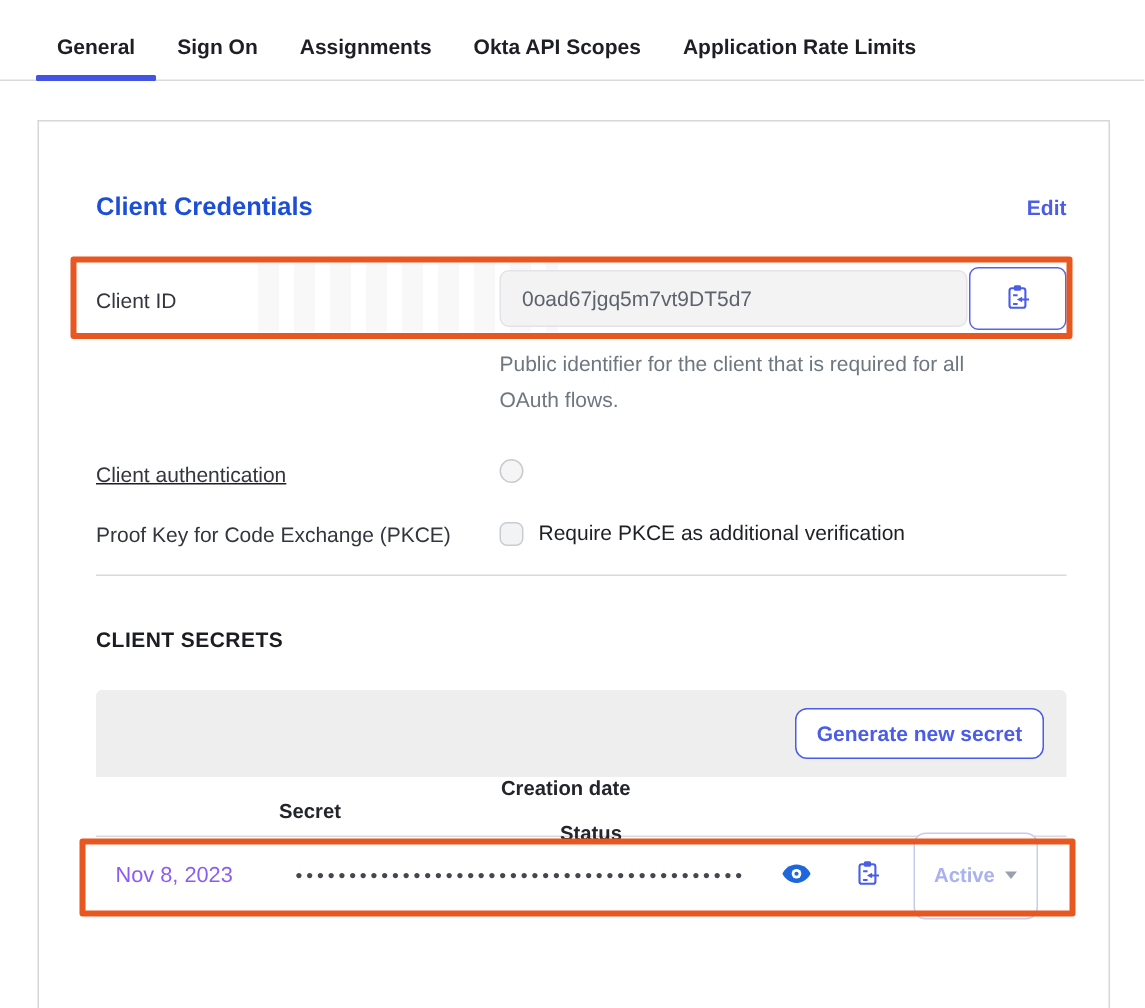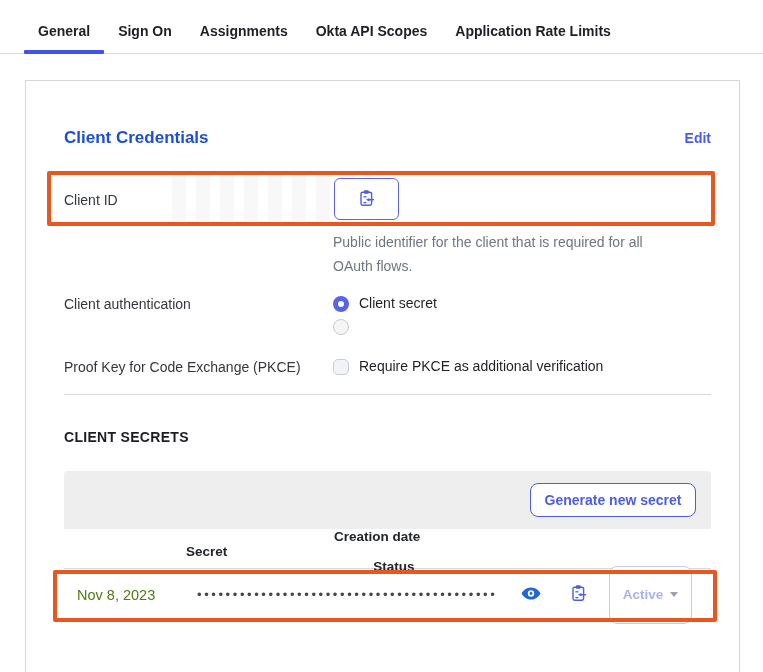--- a/index.html
+++ b/index.html
@@ -37,21 +37,21 @@
     opacity:.55; }
   .clientid-field { width:313px; height:38px; background:#f3f3f4; border:1px solid #e4e4e7;
     border-radius:6px; display:flex; align-items:center; padding-left:14px;
     font-size:14px; color:#5d636d; z-index:1; }
   .copy-btn { width:65px; height:42px; margin-left:1px; background:#fff; border:1px solid #5864e8;
     border-radius:6px; display:flex; align-items:center; justify-content:center;
     cursor:pointer; z-index:2; }
   .help-text { margin:10px 0 0 269px; width:332px; font-size:14px; line-height:24px; color:#6e7680; }
 
   
-  .auth-row { margin-top:16px; }
+  .auth-row { margin-top:28px;text-decoration:underline; }
   .pkce-row { margin-top:22px; }
   .opt-col { display:flex; flex-direction:column; gap:6px; }
   .opt { display:flex; align-items:center; gap:10px; font-size:14px; color:#1d2025; line-height:19px; cursor:pointer; }
   .radio { width:16px; height:16px; border-radius:50%; flex:none; }
   .radio.sel { border:5px solid #5864e8; background:#fff; }
   .radio.unsel { border:1px solid #c8cacf; background:#f5f5f6; }
   .checkbox { width:16px; height:16px; border-radius:5px; border:1px solid #c9ccd1; background:#f2f3f4; flex:none; }
 
   .divider { margin-top:18px; border-top:1px solid #d8d9dc; }
 
@@ -63,21 +63,21 @@
   .gen-btn { width:166px; height:34px; background:#fff; border:1px solid #4a5ce8; border-radius:8px;
     color:#4a5ce8; font-size:14px; font-weight:700; cursor:pointer;
     font-family:"Liberation Sans","DejaVu Sans",sans-serif; }
   .thead { display:flex; align-items:center; height:40px; padding-left:13px;
     border-bottom:1px solid #d9dadd; font-size:13.5px; font-weight:700; color:#22252a;flex-direction:column; }
   .th-date { width:120px; flex:none; }
   .th-secret { width:416px; flex:none; }
   .trow { position:relative; display:flex; align-items:center; height:52px; padding-left:13px;
     border-bottom:1px solid #e2e3e6; }
   .hl-row { left:-11px; right:-6px; top:1px; bottom:-2px; }
-  .td-date { width:120px; flex:none; font-size:14.5px; color:#4d7c0f; }
+  .td-date { width:120px; flex:none; font-size:14.5px; color:#8b5cf6; }
   .td-secret { width:322px; flex:none; font-size:13px; letter-spacing:2.6px; color:#44474d;
     white-space:nowrap; overflow:hidden; }
   .icon-btn { background:none; border:none; padding:0; cursor:pointer; display:flex; align-items:center; }
   .eye-btn { margin-left:2px; }
   .clip-btn { margin-left:29px; }
   .status-btn { margin-left:auto; margin-right:19px; width:83px; height:58px; background:#fff;
     border:1px solid #c7cced; border-radius:8px; color:#a9b1ef; font-size:13.5px; font-weight:700;
     display:flex; align-items:center; justify-content:center; gap:7px; cursor:pointer;
     font-family:"Liberation Sans","DejaVu Sans",sans-serif; }
   .caret { width:0; height:0; border-left:4.5px solid transparent; border-right:4.5px solid transparent;
@@ -98,42 +98,41 @@
 
   <div class="section-head">
     <h2>Client Credentials</h2>
     <a class="edit-link">Edit</a>
   </div>
 
   <div class="clientid-row">
     <div class="hl-box hl-clientid"></div>
     <div class="redact-ghost"></div>
     <div class="row-label">Client ID</div>
+    <div class="clientid-field">
+      <span>0oad67jgq5m7vt9DT5d7</span>
+    </div>
     <button class="copy-btn">
       <span>
         <svg width="17" height="18" viewBox="0 0 17 18" fill="none">
           <rect x="3" y="3.2" width="10.6" height="13" rx="1.6" stroke="#4a5ce8" stroke-width="1.4"></rect>
           <rect x="5.9" y="1.2" width="4.8" height="3.6" rx="1" fill="#4a5ce8"></rect>
           <line x1="5.4" y1="7.8" x2="8.4" y2="7.8" stroke="#4a5ce8" stroke-width="1.3"></line>
           <line x1="5.4" y1="13.6" x2="8.4" y2="13.6" stroke="#4a5ce8" stroke-width="1.3"></line>
           <line x1="16" y1="10.7" x2="10.6" y2="10.7" stroke="#4a5ce8" stroke-width="1.4"></line>
           <polygon points="7.9,10.7 11.4,8.9 11.4,12.5" fill="#4a5ce8"></polygon>
         </svg>
       </span>
     </button>
   </div>
   <div class="help-text">Public identifier for the client that is required for all OAuth flows.</div>
 
   <div class="row auth-row">
     <div class="row-label">Client authentication</div>
     <div class="opt-col">
-      <div class="opt">
-        <span class="radio sel"></span>
-        <span>Client secret</span>
-      </div>
       <div class="opt">
         <span class="radio unsel"></span>
       </div>
     </div>
   </div>
 
   <div class="row pkce-row">
     <div class="row-label">Proof Key for Code Exchange (PKCE)</div>
     <div class="opt-col">
       <div class="opt">

